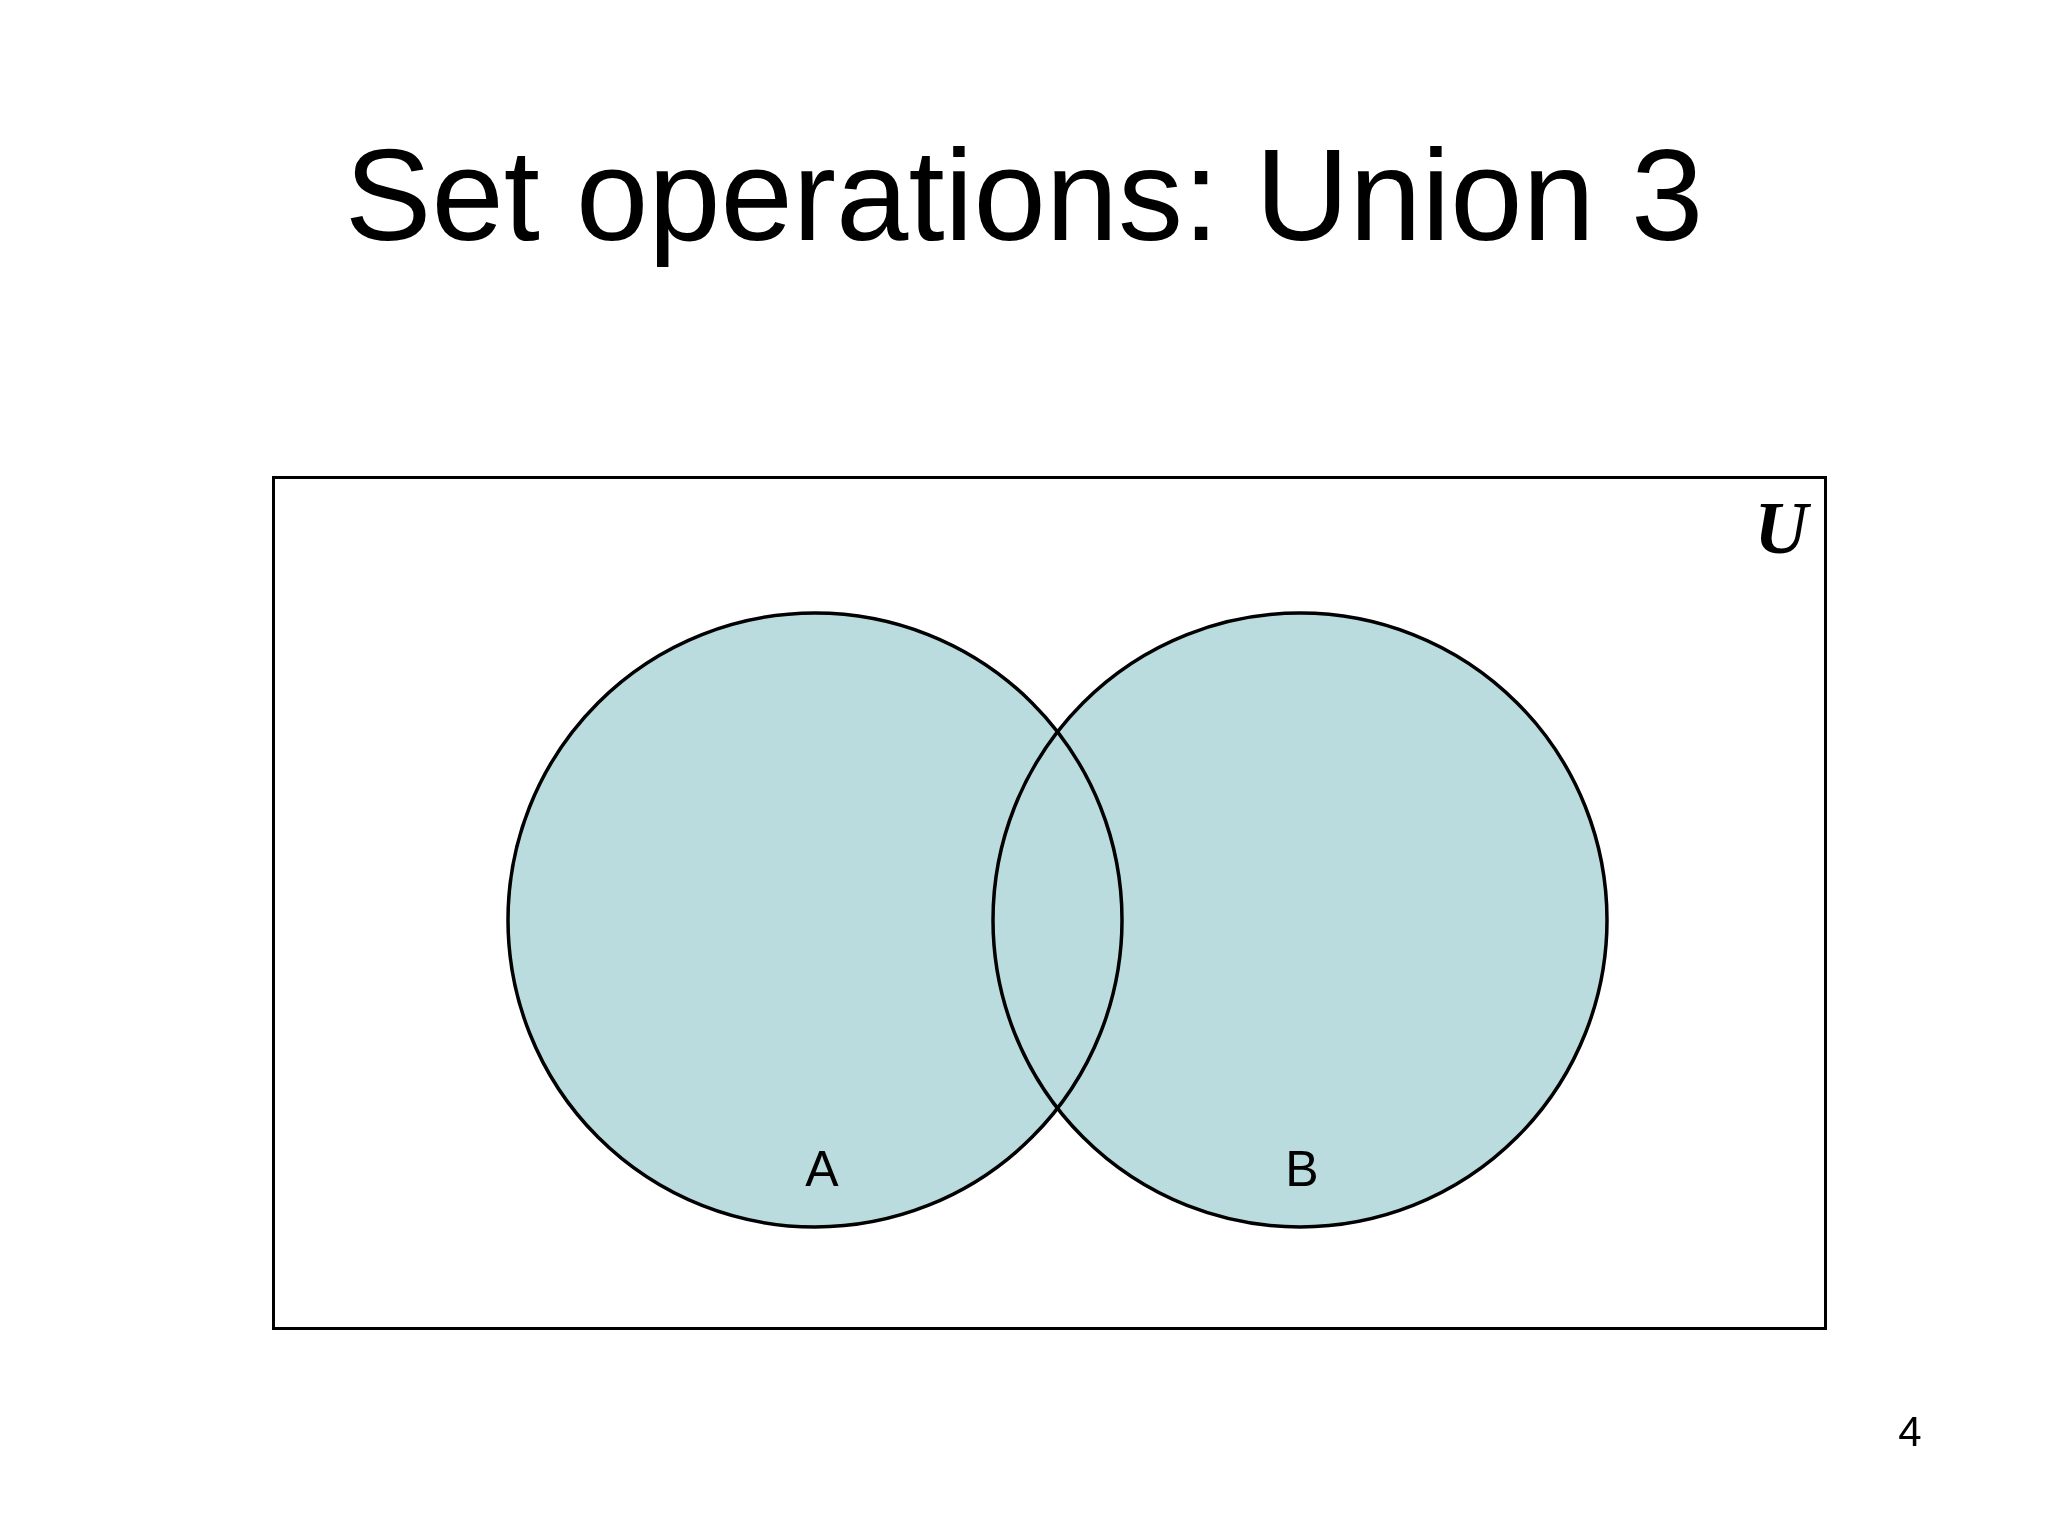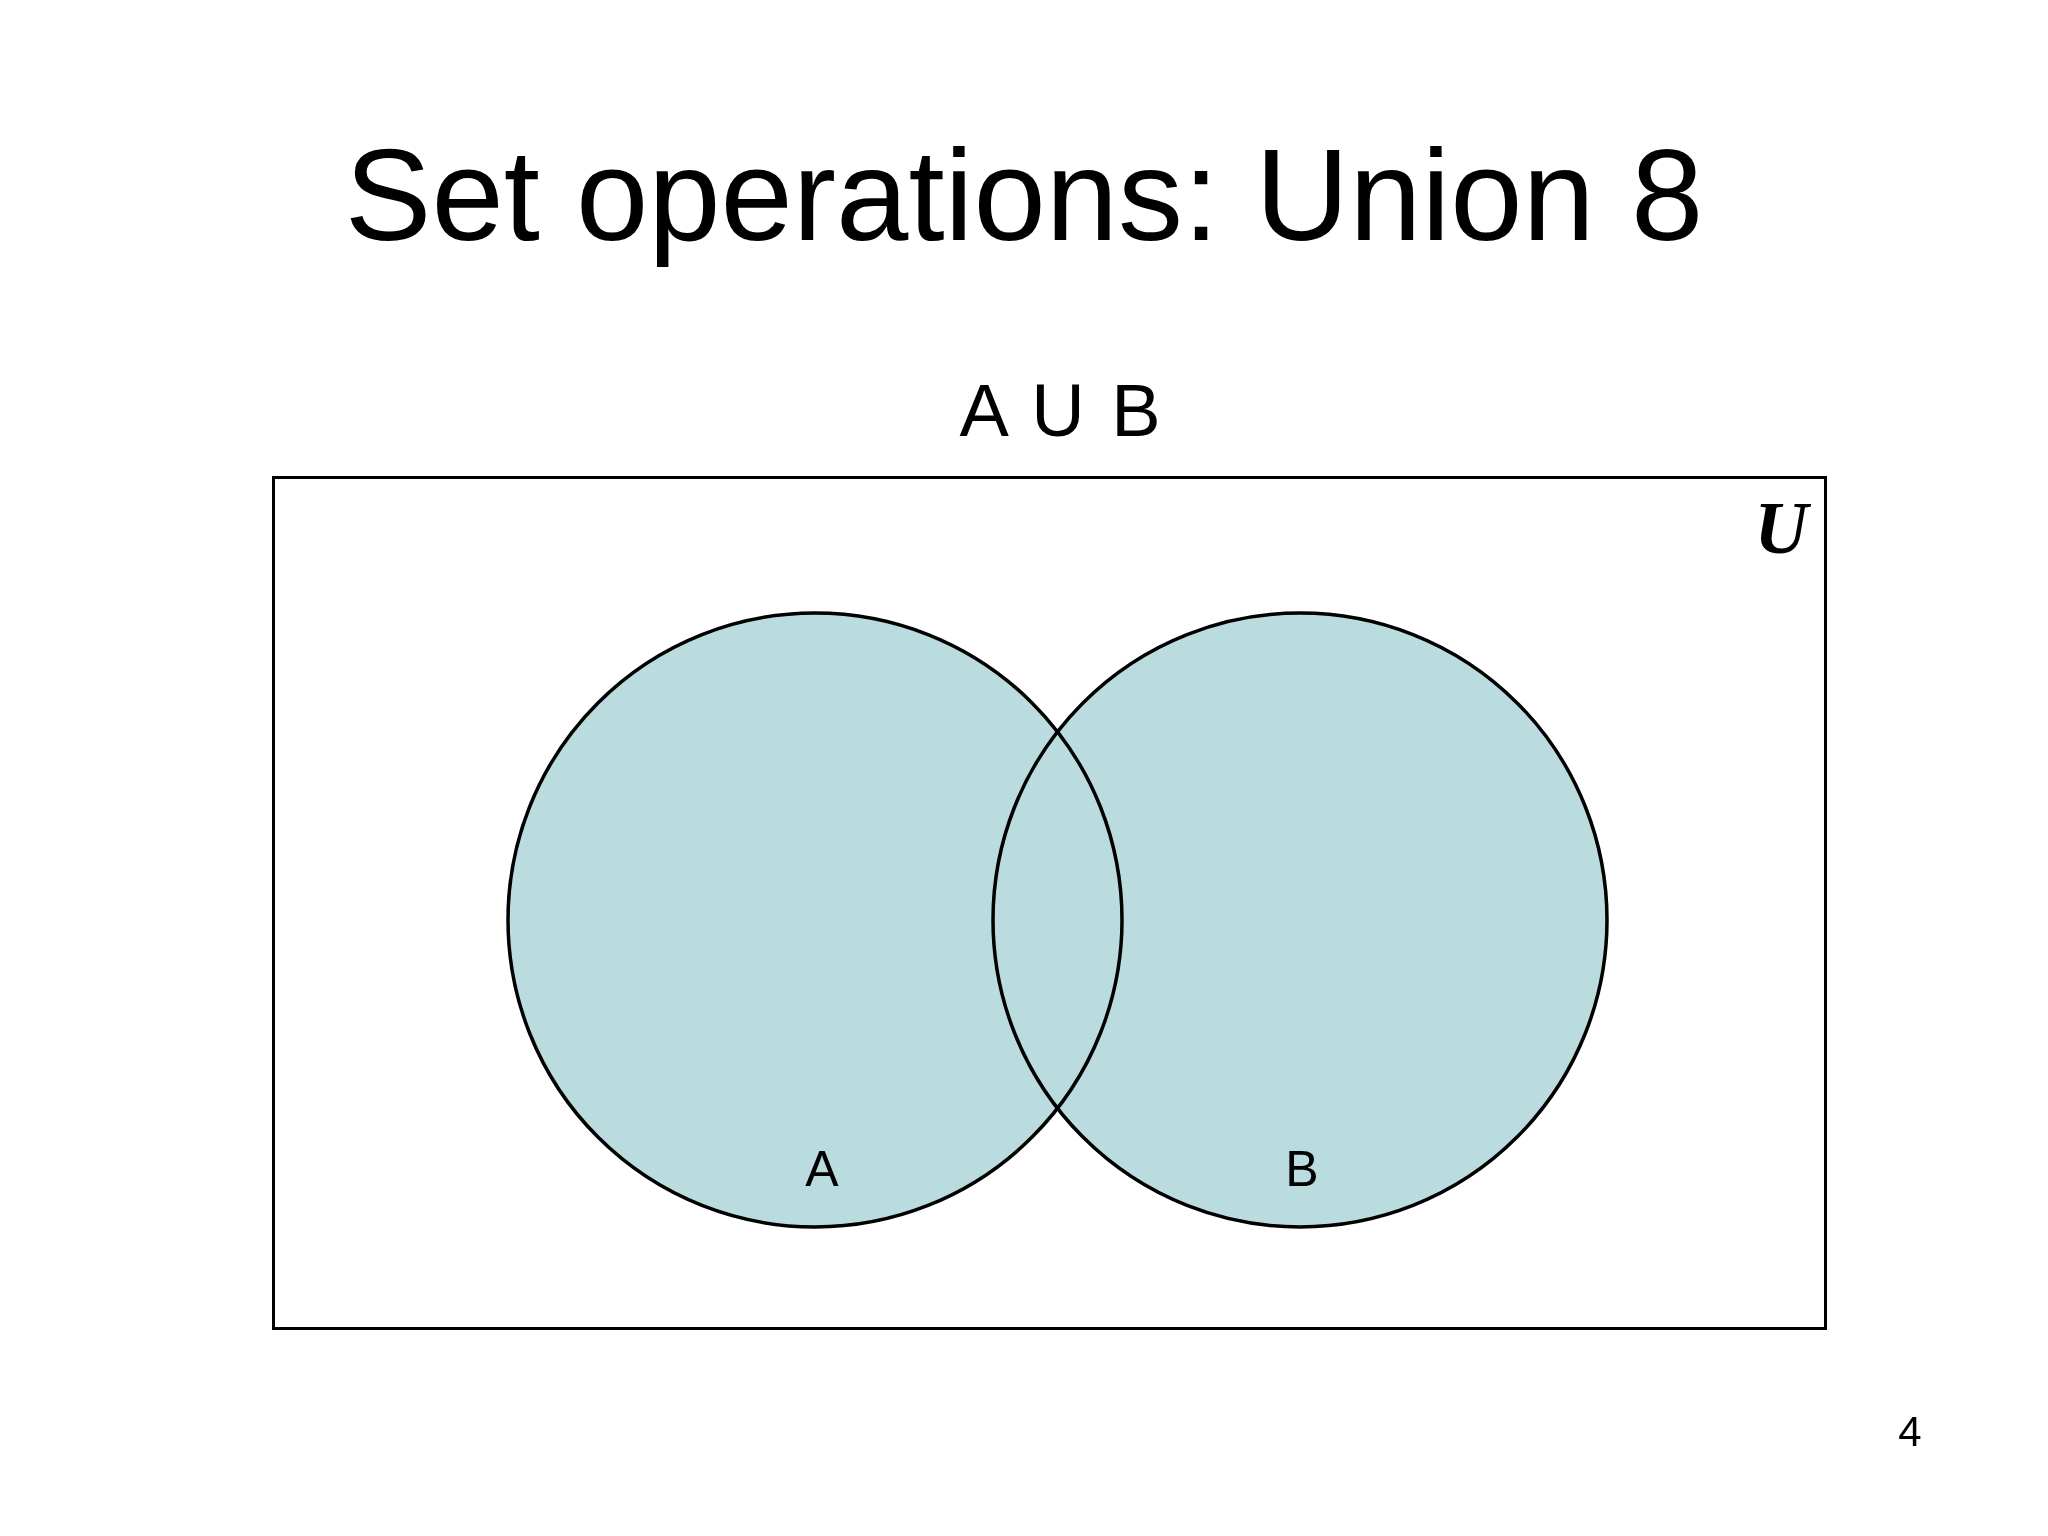--- a/index.html
+++ b/index.html
@@ -81,23 +81,22 @@
     text-align: center;
     font-size: 42px;
     line-height: 1.2;
   }
 </style>
 </head>
 <body>
 
 <div class="slide">
 
-  <h1 class="title">Set operations: Union 8</h1>
+  <h1 class="title">Set operations: Union 3</h1>
 
-  <div class="expression">A U B</div>
 
   <div class="universe-box">
 
     <svg class="venn-svg" viewBox="0 0 1549 848">
 
       <circle cx="540" cy="441" r="307" stroke="none" fill="#badcde"></circle>
       <circle cx="1025" cy="441" r="307" stroke="none" fill="#badcde"></circle>
 
       <circle cx="540" cy="441" r="307" fill="none" stroke-width="3.5" stroke="#000000"></circle>
       <circle cx="1025" cy="441" r="307" fill="none" stroke-width="3.5" stroke="#000000"></circle>

